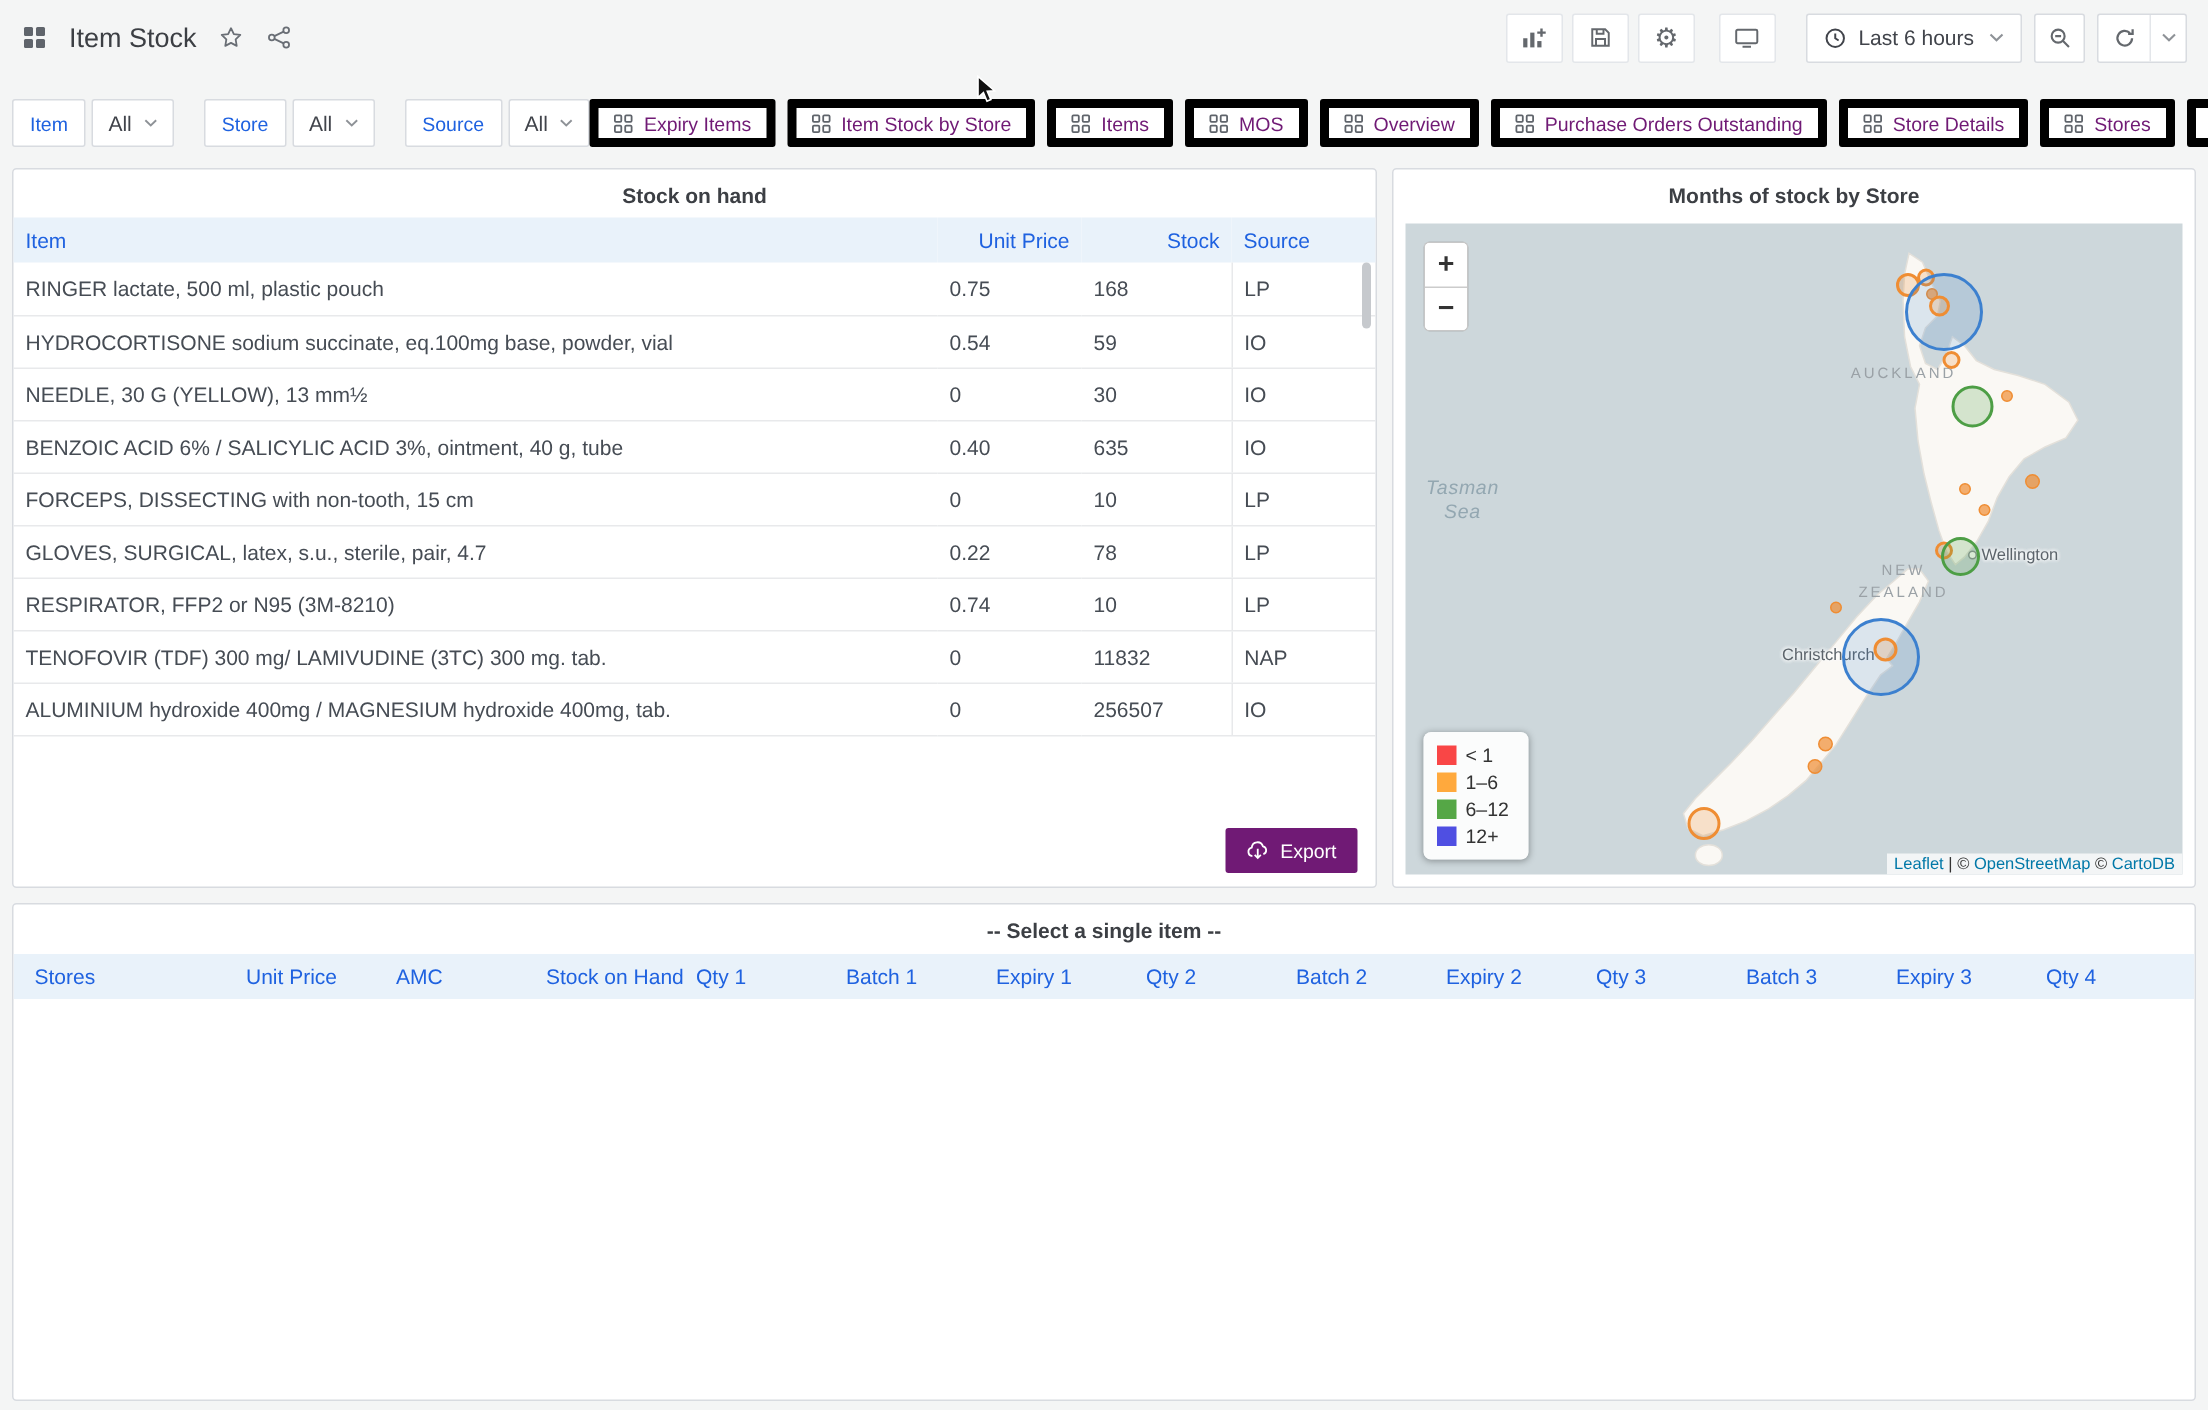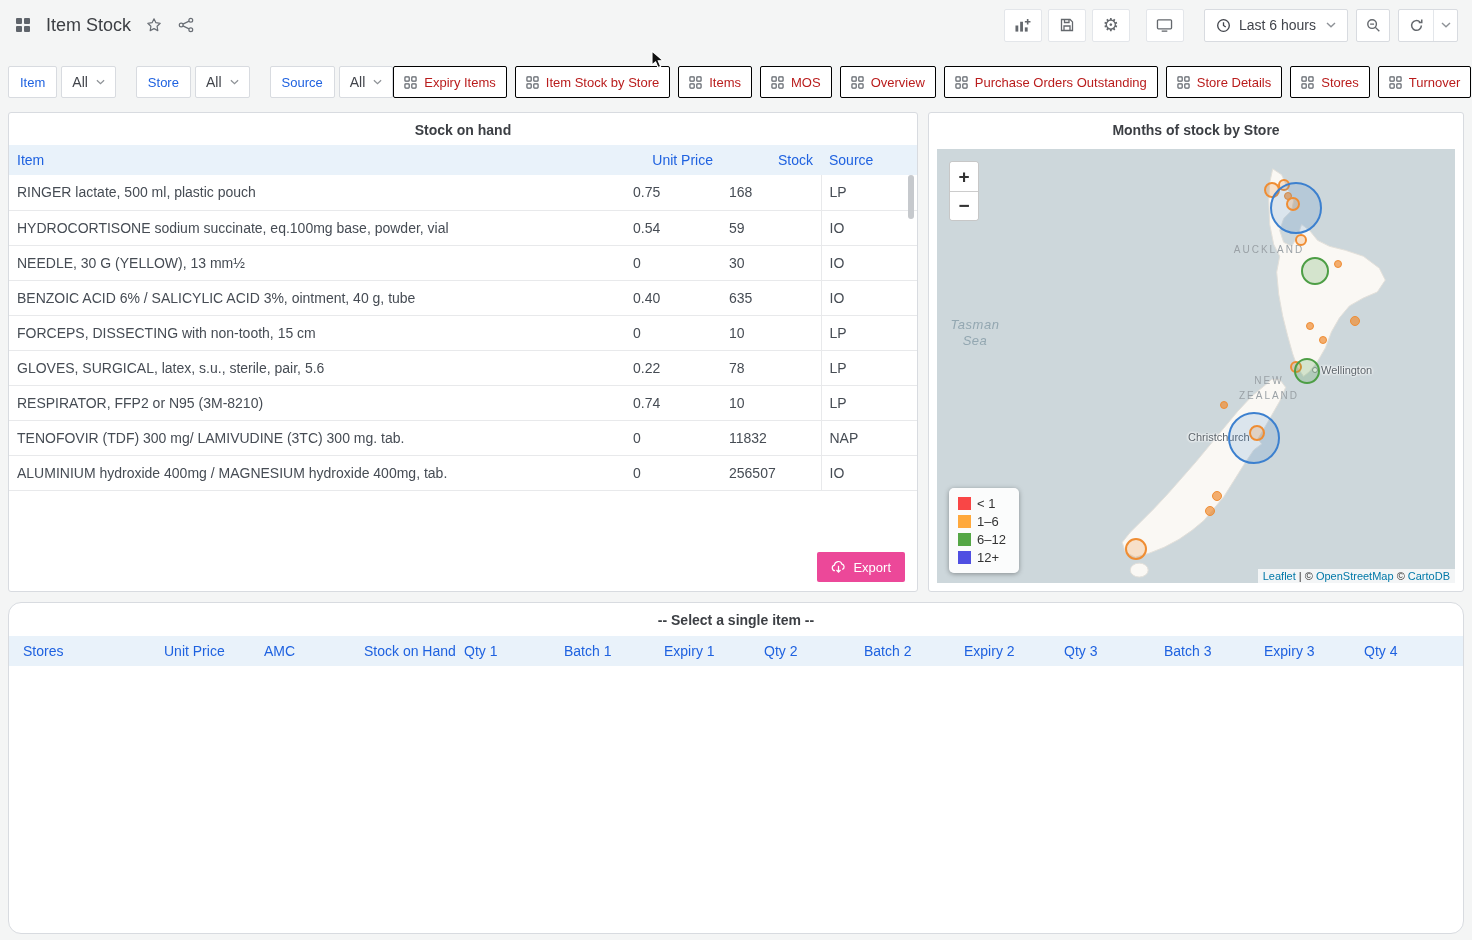--- a/index.html
+++ b/index.html
@@ -47,22 +47,22 @@
     color:#1f62e0; font-size:13px; font-weight:500; display:flex; align-items:center;
   }
   .var-value {
     height:32px; padding:0 10px; border:1px solid #d8dbe0; border-radius:2px; background:#fff;
     color:#41444b; font-size:14px; display:flex; align-items:center; gap:8px; cursor:pointer; font-family:inherit;
   }
   .var-value .chev { color:#8e9297; }
   .dash-links { margin-left:auto; display:flex; gap:8px; }
   .dash-link {
     height:32px; display:flex; align-items:center; gap:7px; padding:0 10px;
-    border:1px solid #000000; border-radius:2px; background:#fff;
-    font-size:13px; font-weight:500; color:#b91c1c; cursor:pointer; white-space:nowrap; font-family:inherit;
+    border:6px solid #000000; border-radius:2px; background:#fff;
+    font-size:13px; font-weight:500; color:#701a75; cursor:pointer; white-space:nowrap; font-family:inherit;
   }
 
   
   .panels-row { display:flex; gap:10px; margin:14px 8px 0; height:480px; }
   .panel { background:#fff; border:1px solid #d8dbe0; border-radius:3px; position:relative; }
   .panel-title { margin:0; font-size:14px; font-weight:600; text-align:center; padding:9px 0 7px; color:#3c3f44; }
 
   
   .stock-panel { width:910px; }
   table.stock { width:100%; border-collapse:collapse; table-layout:fixed; font-size:14px; }
@@ -71,21 +71,21 @@
   th.c-price { width:96px; text-align:right; }
   th.c-stock { width:100px; text-align:right; }
   th.c-src { width:96px; text-align:left; }
   table.stock tbody td { height:35px; border-bottom:1px solid #e8e9eb; padding:0 8px; color:#464c54; }
   td.c-item { white-space:nowrap; overflow:hidden; text-overflow:clip; }
   td.c-num { text-align:left; }
   td.c-src { border-left:1px solid #e8e9eb; }
   .scroll-thumb { position:absolute; right:3px; top:62px; width:6px; height:44px; background:#c6c9cd; border-radius:3px; }
   .export-btn {
     position:absolute; right:12px; bottom:9px; height:30px; padding:0 14px;
-    background:#ec4899; color:#fff; border:none; border-radius:2px;
+    background:#701a75; color:#fff; border:none; border-radius:2px;
     font-size:13px; font-weight:500; display:flex; align-items:center; gap:7px; cursor:pointer; font-family:inherit;
   }
 
   
   .map-panel { flex:1; }
   .map { position:absolute; left:8px; right:8px; top:36px; bottom:8px; background:#cdd7db; overflow:hidden; cursor:grab; }
   .map svg.land { position:absolute; inset:0; width:100%; height:100%; }
   .marker { position:absolute; border-radius:50%; }
   .m-orange { border:2px solid #ef8d33; background:rgba(239,141,51,.22); }
   .m-orange.dot { border-width:1.5px; background:rgba(239,141,51,.7); }
@@ -108,21 +108,21 @@
     background:rgba(255,255,255,.92); border-radius:5px; padding:8px 13px 8px 9px;
     box-shadow:0 1px 5px rgba(0,0,0,.35); display:flex; flex-direction:column; gap:3px;
     font-size:13px; color:#333;
   }
   .legend-row { display:flex; align-items:center; gap:6px; }
   .swatch { width:13px; height:13px; display:inline-block; flex:none; }
   .attrib { position:absolute; right:0; bottom:0; z-index:5; background:rgba(255,255,255,.75); font-size:11px; padding:1px 5px; color:#333; }
   .attrib a { color:#0078a8; text-decoration:none; cursor:pointer; }
 
   
-  .bottom-panel { margin:10px 8px 0; height:332px; background:#fff; border:1px solid #d8dbe0; border-radius:13px; overflow:hidden; }
+  .bottom-panel { margin:10px 8px 0; height:332px; background:#fff; border:1px solid #d8dbe0; border-radius:3px; overflow:hidden; }
   .detail-header { display:flex; height:30px; align-items:center; background:#e9f2fa; color:#1f62e0; font-size:14px; overflow:hidden; margin-top:1px; }
   .dcol { flex:0 0 100px; padding-left:5px; white-space:nowrap; overflow:hidden; }
   .dcol-first { flex:0 0 150px; padding-left:14px; }
 
   .cursor { position:absolute; left:651px; top:50px; z-index:99; pointer-events:none; }
 </style>
 </head>
 <body>
 
 <header class="topnav">
@@ -427,21 +427,21 @@
             <td class="c-num">635</td>
             <td class="c-src">IO</td>
           </tr>
           <tr>
             <td class="c-item">FORCEPS, DISSECTING with non-tooth, 15 cm</td>
             <td class="c-num">0</td>
             <td class="c-num">10</td>
             <td class="c-src">LP</td>
           </tr>
           <tr>
-            <td class="c-item">GLOVES, SURGICAL, latex, s.u., sterile, pair, 5.6</td>
+            <td class="c-item">GLOVES, SURGICAL, latex, s.u., sterile, pair, 4.7</td>
             <td class="c-num">0.22</td>
             <td class="c-num">78</td>
             <td class="c-src">LP</td>
           </tr>
           <tr>
             <td class="c-item">RESPIRATOR, FFP2 or N95 (3M-8210)</td>
             <td class="c-num">0.74</td>
             <td class="c-num">10</td>
             <td class="c-src">LP</td>
           </tr>

